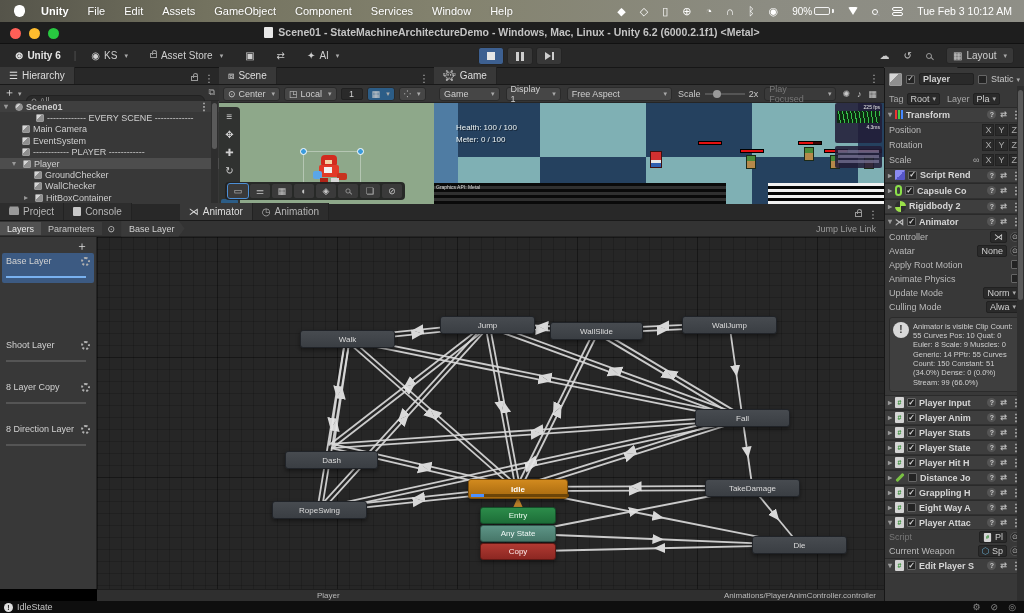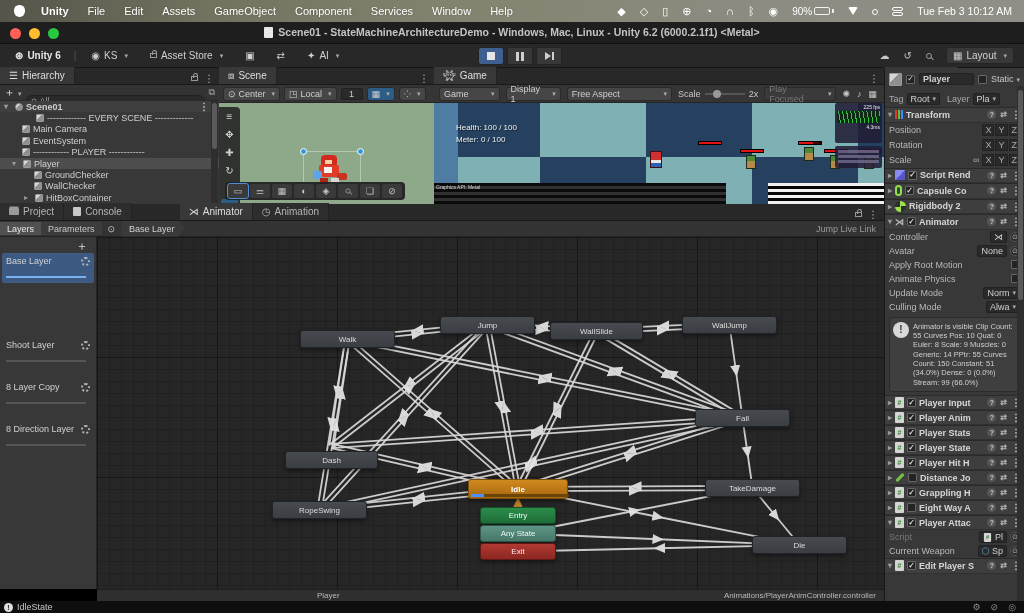--- a/index.html
+++ b/index.html
@@ -912,21 +912,21 @@
         <span>Idle</span>
         <div class="pb"></div>
       </div>
       <div class="node entry" style="left: 383px; top: 270px; width: 76px; height: 17px;">
         <span>Entry</span>
       </div>
       <div class="node any" style="left: 383px; top: 288px; width: 76px; height: 17px;">
         <span>Any State</span>
       </div>
       <div class="node exit" style="left: 383px; top: 306px; width: 76px; height: 17px;">
-        <span>Exit</span>
+        <span>Copy</span>
       </div>
       <div class="node state" style="left: 608px; top: 242px; width: 95px; height: 18px;">
         <span>TakeDamage</span>
       </div>
       <div class="node state" style="left: 655px; top: 299px; width: 95px; height: 18px;">
         <span>Die</span>
       </div>
     </div>
 </div>
 <div id="anim-footer">

